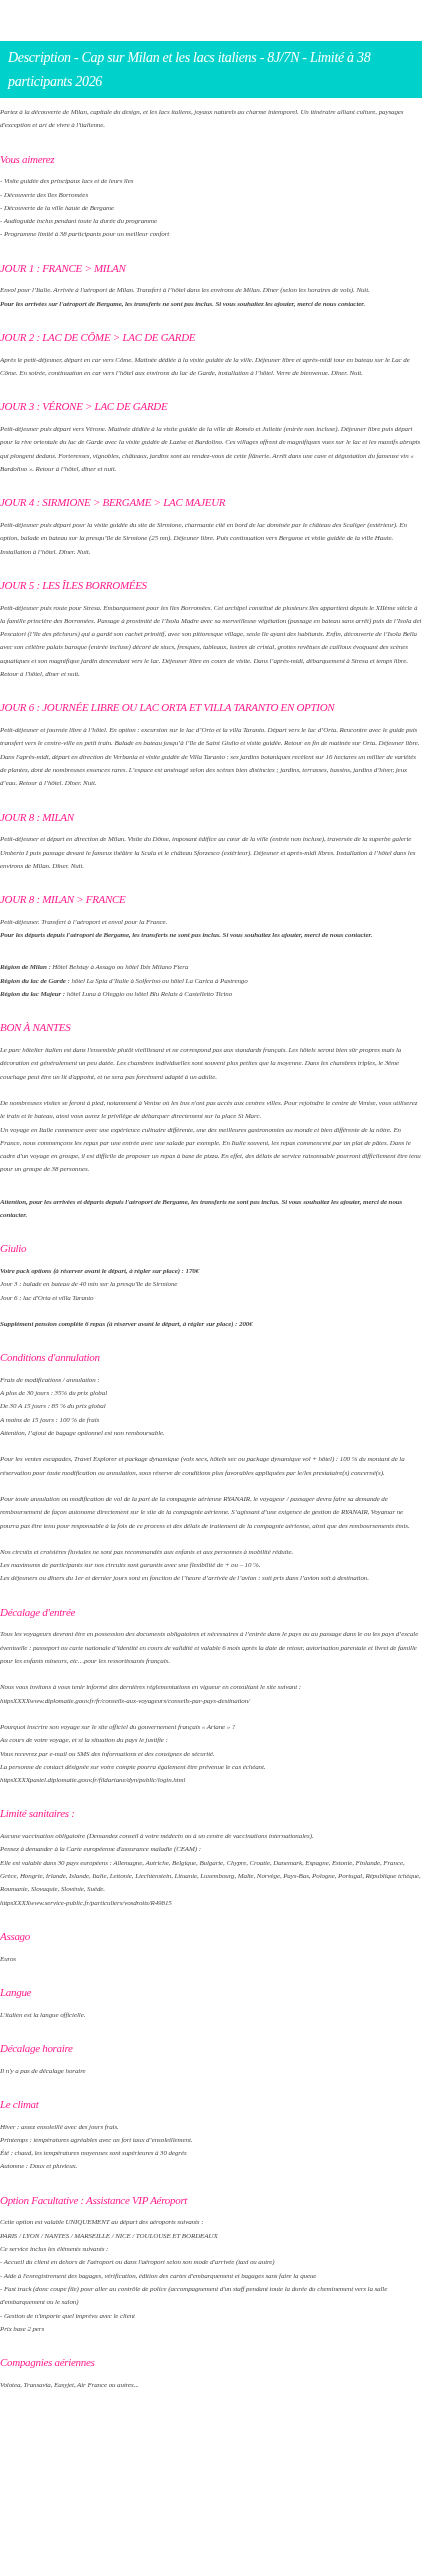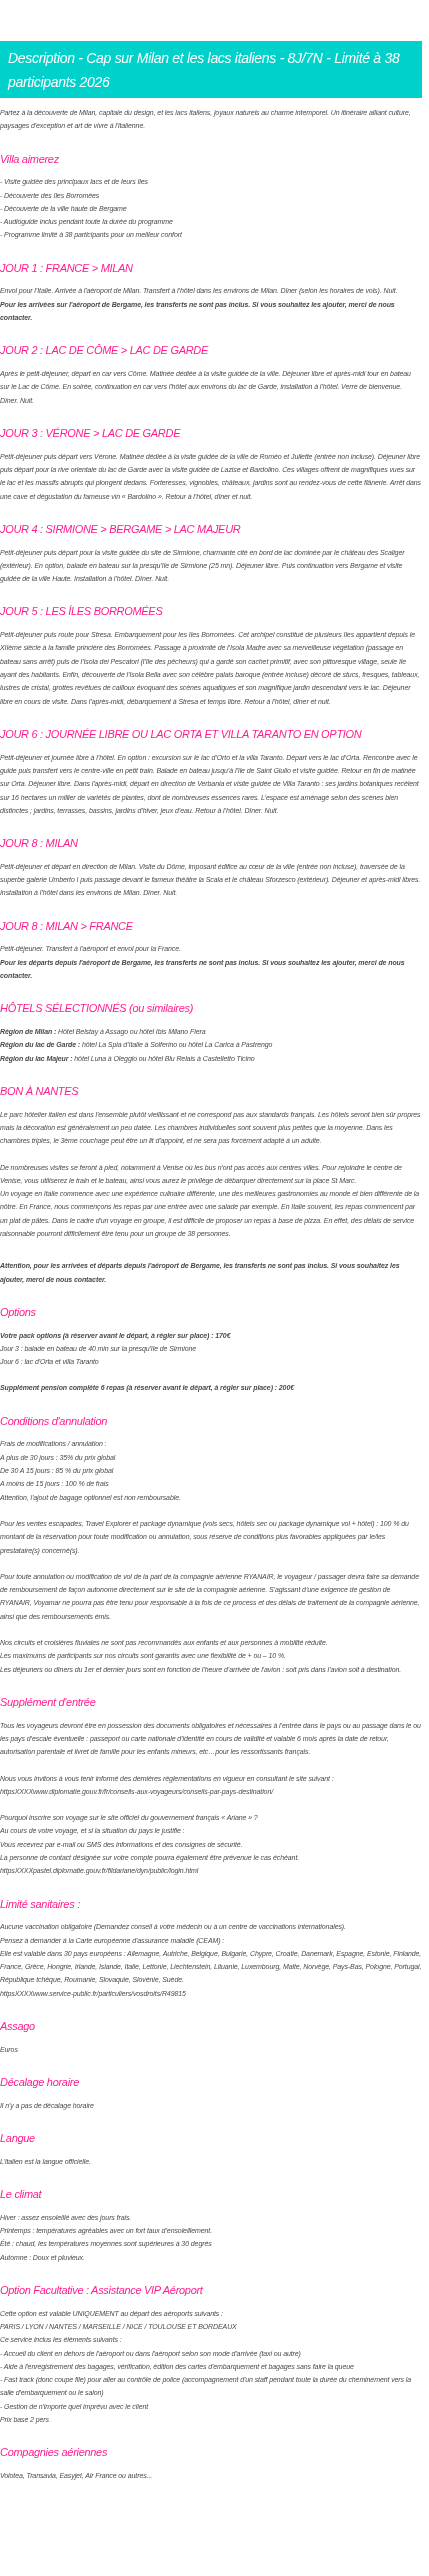--- a/index.html
+++ b/index.html
@@ -1,21 +1,21 @@
 <!DOCTYPE html>
 <html style="font-size:9px"><head>
 <meta charset="utf-8">
 <style>
   html, body { margin: 0; padding: 0; background: #ffffff; }
   body {
     width: 430px;
     font-family: "Liberation Sans", "DejaVu Sans", sans-serif;
     color: #4a4a4a;
   }
-  .page { padding: 41px 8px 17px 0; }
+  .page { padding: 41px 8px 17px 0; font-family: Liberation Serif, serif; }
   .banner {
     background: #00d2cb;
     color: #ffffff;
     padding: 4.5px 8px 4.5px 8px;
     font-style: italic;
     font-size: 14px;
     line-height: 24px;
     letter-spacing: -0.3px;
     margin: 0 0 8px 0;
     font-weight: normal;
@@ -46,21 +46,21 @@
 
 <div class="page">
 
   <h1 class="banner">Description - Cap sur Milan et les lacs italiens - 8J/7N - Limité à 38 participants 2026</h1>
 
   <div class="content">
 
     <p>Partez à la découverte de Milan, capitale du design, et les lacs italiens, joyaux naturels au charme intemporel. Un itinéraire alliant culture, paysages d'exception et art de vivre à l'italienne.</p>
 
     <section>
-      <h2>Villa aimerez</h2>
+      <h2>Vous aimerez</h2>
       <p>
         <span class="line">- Visite guidée des principaux lacs et de leurs îles</span>
         <span class="line">- Découverte des îles Borromées</span>
         <span class="line">- Découverte de la ville haute de Bergame</span>
         <span class="line">- Audioguide inclus pendant toute la durée du programme</span>
         <span class="line">- Programme limité à 38 participants pour un meilleur confort</span>
       </p>
     </section>
 
     <section>
@@ -103,40 +103,39 @@
 
     <section>
       <h2>JOUR 8 : MILAN &gt; FRANCE</h2>
       <p>
         <span class="line">Petit-déjeuner. Transfert à l’aéroport et envol pour la France.</span>
         <span class="line bold">Pour les départs depuis l'aéroport de Bergame, les transferts ne sont pas inclus. Si vous souhaitez les ajouter, merci de nous contacter.</span>
       </p>
     </section>
 
     <section>
-      <h2>HÔTELS SÉLECTIONNÉS (ou similaires)</h2>
       <p>
         <span class="line"><b>Région de Milan :</b><span> Hôtel Belstay à Assago ou hôtel Ibis Milano Fiera</span></span>
         <span class="line"><b>Région du lac de Garde :</b><span> hôtel La Spia d’Italie à Solferino ou hôtel La Carica à Pastrengo</span></span>
         <span class="line"><b>Région du lac Majeur :</b><span> hôtel Luna à Oleggio ou hôtel Blu Relais à Castelletto Ticino</span></span>
       </p>
     </section>
 
     <section>
       <h2>BON À NANTES</h2>
       <p class="gap">Le parc hôtelier italien est dans l'ensemble plutôt vieillissant et ne correspond pas aux standards français. Les hôtels seront bien sûr propres mais la décoration est généralement un peu datée. Les chambres individuelles sont souvent plus petites que la moyenne. Dans les chambres triples, le 3ème couchage peut être un lit d'appoint, et ne sera pas forcément adapté à un adulte.</p>
       <p>
         <span class="line">De nombreuses visites se feront à pied, notamment à Venise où les bus n'ont pas accès aux centres villes. Pour rejoindre le centre de Venise, vous utiliserez le train et le bateau, ainsi vous aurez le privilège de débarquer directement sur la place St Marc.</span>
         <span class="line">Un voyage en Italie commence avec une expérience culinaire différente, une des meilleures gastronomies au monde et bien différente de la nôtre. En France, nous commençons les repas par une entrée avec une salade par exemple. En Italie souvent, les repas commencent par un plat de pâtes. Dans le cadre d'un voyage en groupe, il est difficile de proposer un repas à base de pizza. En effet, des délais de service raisonnable pourront difficilement être tenu pour un groupe de 38 personnes.</span>
       </p>
       <p class="bold">Attention, pour les arrivées et départs depuis l'aéroport de Bergame, les transferts ne sont pas inclus. Si vous souhaitez les ajouter, merci de nous contacter.</p>
     </section>
 
     <section>
-      <h2>Options</h2>
+      <h2>Giulio</h2>
       <p class="gap">
         <span class="line bold">Votre pack options (à réserver avant le départ, à régler sur place) : 170€</span>
         <span class="line">Jour 3 : balade en bateau de 40 min sur la presqu'île de Sirmione</span>
         <span class="line">Jour 6 : lac d'Orta et villa Taranto</span>
       </p>
       <p class="bold">Supplément pension complète 6 repas (à réserver avant le départ, à régler sur place) : 200€</p>
     </section>
 
     <section>
       <h2>Conditions d'annulation</h2>
@@ -150,21 +149,21 @@
       <p class="gap">Pour les ventes escapades, Travel Explorer et package dynamique (vols secs, hôtels sec ou package dynamique vol + hôtel) : 100 % du montant de la réservation pour toute modification ou annulation, sous réserve de conditions plus favorables appliquées par le/les prestataire(s) concerné(s).</p>
       <p class="gap">Pour toute annulation ou modification de vol de la part de la compagnie aérienne RYANAIR, le voyageur / passager devra faire sa demande de remboursement de façon autonome directement sur le site de la compagnie aérienne. S’agissant d’une exigence de gestion de RYANAIR, Voyamar ne pourra pas être tenu pour responsable à la fois de ce process et des délais de traitement de la compagnie aérienne, ainsi que des remboursements émis.</p>
       <p>
         <span class="line">Nos circuits et croisières fluviales ne sont pas recommandés aux enfants et aux personnes à mobilité réduite.</span>
         <span class="line">Les maximums de participants sur nos circuits sont garantis avec une flexibilité de + ou – 10 %.</span>
         <span class="line">Les déjeuners ou dîners du 1er et dernier jours sont en fonction de l’heure d’arrivée de l’avion : soit pris dans l’avion soit à destination.</span>
       </p>
     </section>
 
     <section>
-      <h2>Supplément d'entrée</h2>
+      <h2>Décalage d'entrée</h2>
       <p class="gap">Tous les voyageurs devront être en possession des documents obligatoires et nécessaires à l’entrée dans le pays ou au passage dans le ou les pays d’escale éventuelle : passeport ou carte nationale d’identité en cours de validité et valable 6 mois après la date de retour, autorisation parentale et livret de famille pour les enfants mineurs, etc…pour les ressortissants français.</p>
       <p class="gap">Nous vous invitons à vous tenir informé des dernières réglementations en vigueur en consultant le site suivant : httpsXXXXwww.diplomatie.gouv.fr/fr/conseils-aux-voyageurs/conseils-par-pays-destination/</p>
       <p>
         <span class="line">Pourquoi inscrire son voyage sur le site officiel du gouvernement français « Ariane » ?</span>
         <span class="line">Au cours de votre voyage, et si la situation du pays le justifie :</span>
         <span class="line">Vous recevrez par e-mail ou SMS des informations et des consignes de sécurité.</span>
         <span class="line">La personne de contact désignée sur votre compte pourra également être prévenue le cas échéant.</span>
         <span class="line">httpsXXXXpastel.diplomatie.gouv.fr/fildariane/dyn/public/login.html</span>
       </p>
     </section>
@@ -178,27 +177,27 @@
         <span class="line">httpsXXXXwww.service-public.fr/particuliers/vosdroits/R49815</span>
       </p>
     </section>
 
     <section>
       <h2>Assago</h2>
       <p>Euros</p>
     </section>
 
     <section>
+      <h2>Langue</h2>
+      <p>L'italien est la langue officielle.</p>
+    </section>
+
+    <section>
       <h2>Décalage horaire</h2>
       <p>Il n'y a pas de décalage horaire</p>
-    </section>
-
-    <section>
-      <h2>Langue</h2>
-      <p>L'italien est la langue officielle.</p>
     </section>
 
     <section>
       <h2>Le climat</h2>
       <p>
         <span class="line">Hiver : assez ensoleillé avec des jours frais.</span>
         <span class="line">Printemps : températures agréables avec un fort taux d’ensoleillement.</span>
         <span class="line">Été : chaud, les températures moyennes sont supérieures à 30 degrés</span>
         <span class="line">Automne : Doux et pluvieux.</span>
       </p>

